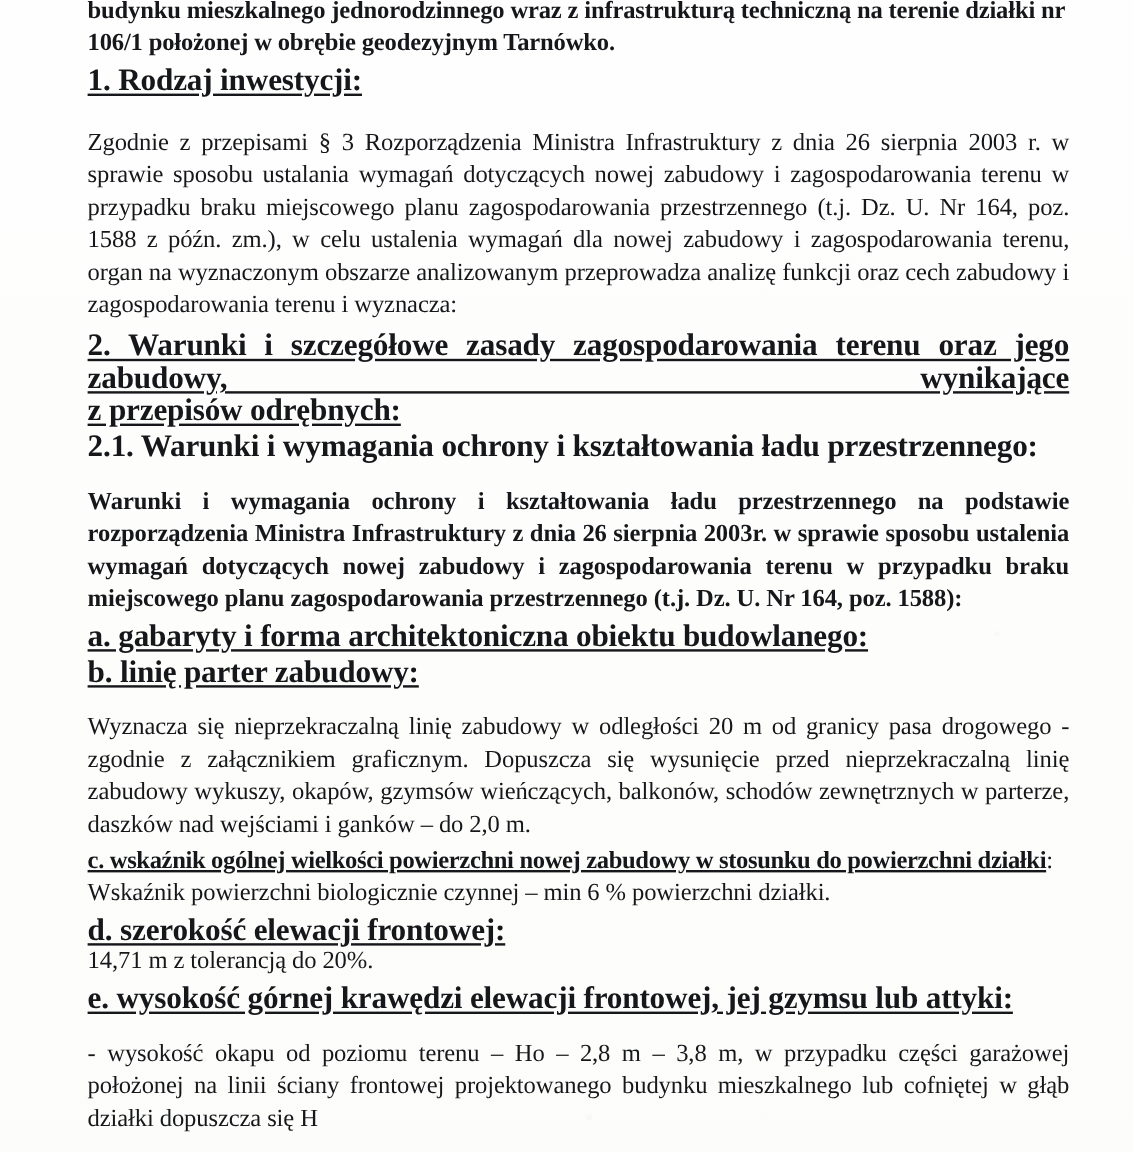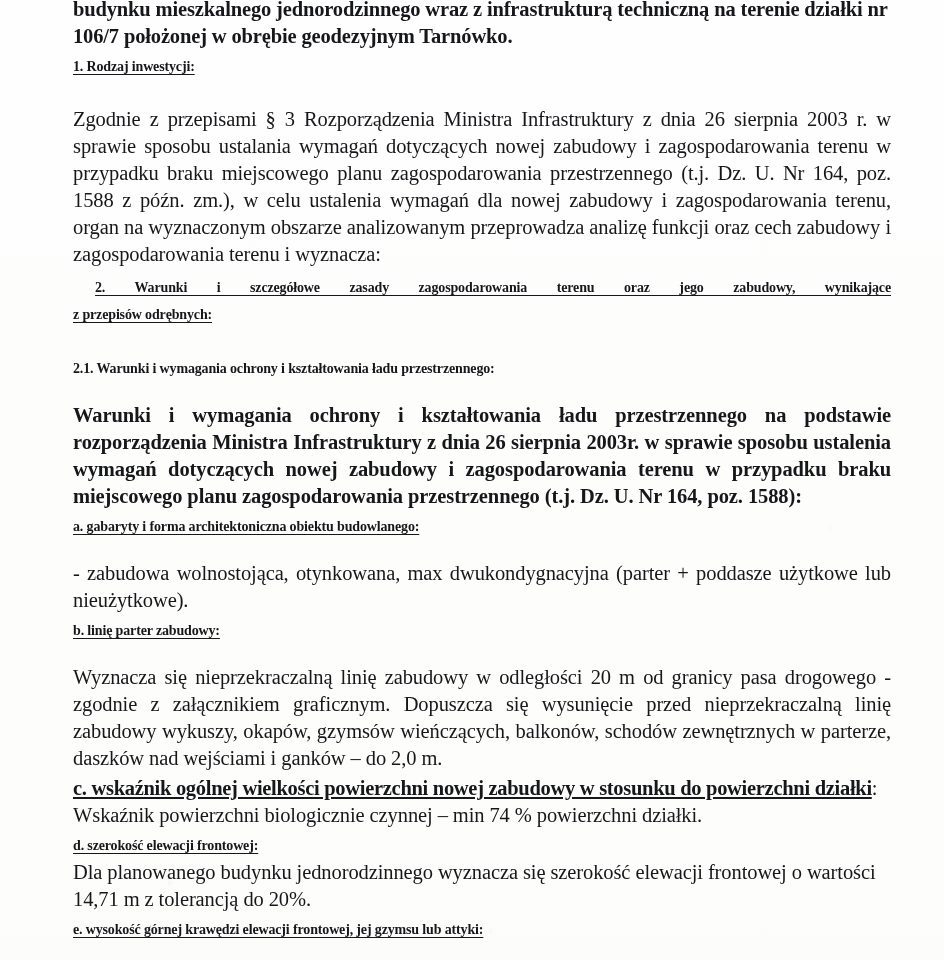--- a/index.html
+++ b/index.html
@@ -61,29 +61,28 @@
     text-align: center;
   }
   .ul {
     text-decoration: underline;
     text-underline-offset: 2px;
   }
   .heading-b-u {
     font-weight: bold;
     text-decoration: underline;
     text-underline-offset: 2.5px;
-    font-size: 14px;
+    font-size: 26px;
     line-height: 27px;
     margin: 0;
     letter-spacing: -0.15px;
   }
   .heading-b-u.spread {
     text-align: justify;
     text-align-last: left;
-    margin-left: 22px;
   }
   .tight {
     letter-spacing: -0.3px;
   }
 
   
   .top-continued {
     font-weight: bold;
     font-size: 20.5px;
     line-height: 27px;
@@ -101,62 +100,60 @@
 </head>
 <body>
 
 <div class="page">
   <div class="scan-tone"></div>
 
   <div class="body-col ink">
 
     <div style="margin-top:-4px;">
       <div class="top-continued">budynku mieszkalnego jednorodzinnego wraz z infrastrukturą techniczną na terenie działki nr</div>
-      <div class="top-continued">106/7 położonej w obrębie geodezyjnym Tarnówko.</div>
+      <div class="top-continued">106/1 położonej w obrębie geodezyjnym Tarnówko.</div>
     </div>
 
     <div class="gap-s"></div>
 
     <div class="heading-b-u">1. Rodzaj inwestycji:</div>
 
     <div class="gap-m"></div>
 
     <p class="p just">Zgodnie z przepisami § 3 Rozporządzenia Ministra Infrastruktury z dnia 26 sierpnia 2003 r. w sprawie sposobu ustalania wymagań dotyczących nowej zabudowy i zagospodarowania terenu w przypadku braku miejscowego planu zagospodarowania przestrzennego (t.j. Dz. U. Nr 164, poz. 1588 z późn. zm.), w celu ustalenia wymagań dla nowej zabudowy i zagospodarowania terenu, organ na wyznaczonym obszarze analizowanym przeprowadza analizę funkcji oraz cech zabudowy i zagospodarowania terenu i wyznacza:</p>
 
     <div class="gap-m"></div>
 
     <div class="heading-b-u spread" style="text-align-last:justify;">2. Warunki i szczegółowe zasady zagospodarowania terenu oraz jego zabudowy, wynikające</div>
     <div class="heading-b-u">z przepisów odrębnych:</div>
 
     <div class="gap-s"></div>
 
-    <div class="heading-b-u" style="text-decoration:none;margin-top:24px;">2.1. Warunki i wymagania ochrony i kształtowania ładu przestrzennego:</div>
+    <div class="heading-b-u" style="text-decoration:none;">2.1. Warunki i wymagania ochrony i kształtowania ładu przestrzennego:</div>
     <p class="p just bold">Warunki i wymagania ochrony i kształtowania ładu przestrzennego na podstawie rozporządzenia Ministra Infrastruktury z dnia 26 sierpnia 2003r. w sprawie sposobu ustalenia wymagań dotyczących nowej zabudowy i zagospodarowania terenu w przypadku braku miejscowego planu zagospodarowania przestrzennego (t.j. Dz. U. Nr 164, poz. 1588):</p>
 
     <div class="gap-s"></div>
 
     <div class="heading-b-u">a. gabaryty i forma architektoniczna obiektu budowlanego:</div>
-    <p class="p just">- zabudowa wolnostojąca, otynkowana, max dwukondygnacyjna (parter + poddasze użytkowe lub nieużytkowe).</p>
 
     <div class="gap-s"></div>
 
     <div class="heading-b-u">b. linię parter zabudowy:</div>
     <p class="p just">Wyznacza się nieprzekraczalną linię zabudowy w odległości 20 m od granicy pasa drogowego - zgodnie z załącznikiem graficznym. Dopuszcza się wysunięcie przed nieprzekraczalną linię zabudowy wykuszy, okapów, gzymsów wieńczących, balkonów, schodów zewnętrznych w parterze, daszków nad wejściami i ganków – do 2,0 m.</p>
 
     <div class="gap-s"></div>
 
     <div class="p">
       <span class="bold ul tight">c. wskaźnik ogólnej wielkości powierzchni nowej zabudowy w stosunku do powierzchni działki</span><span>:</span>
     </div>
-    <div class="p">Wskaźnik powierzchni biologicznie czynnej – min 74 % powierzchni działki.</div>
+    <div class="p">Wskaźnik powierzchni biologicznie czynnej – min 6 % powierzchni działki.</div>
 
     <div class="gap-s"></div>
 
     <div class="heading-b-u">d. szerokość elewacji frontowej:</div>
-    <div class="p">Dla planowanego budynku jednorodzinnego wyznacza się szerokość elewacji frontowej o wartości</div>
     <div class="p">14,71 m z tolerancją do 20%.</div>
 
     <div class="gap-s"></div>
 
     <div class="heading-b-u">e. wysokość górnej krawędzi elewacji frontowej, jej gzymsu lub attyki:</div>
     <p class="p just"><span>- wysokość okapu od poziomu terenu – Ho – 2,8 m – 3,8 m, w przypadku części garażowej położonej na linii ściany frontowej projektowanego budynku mieszkalnego lub cofniętej w głąb działki dopuszcza się H</span></p>
 
   </div>
 </div>
 

